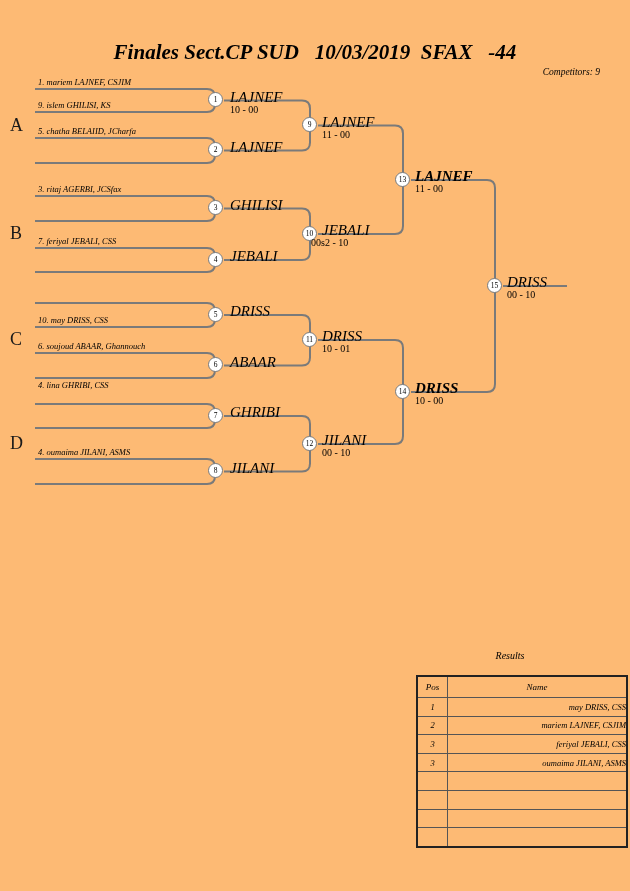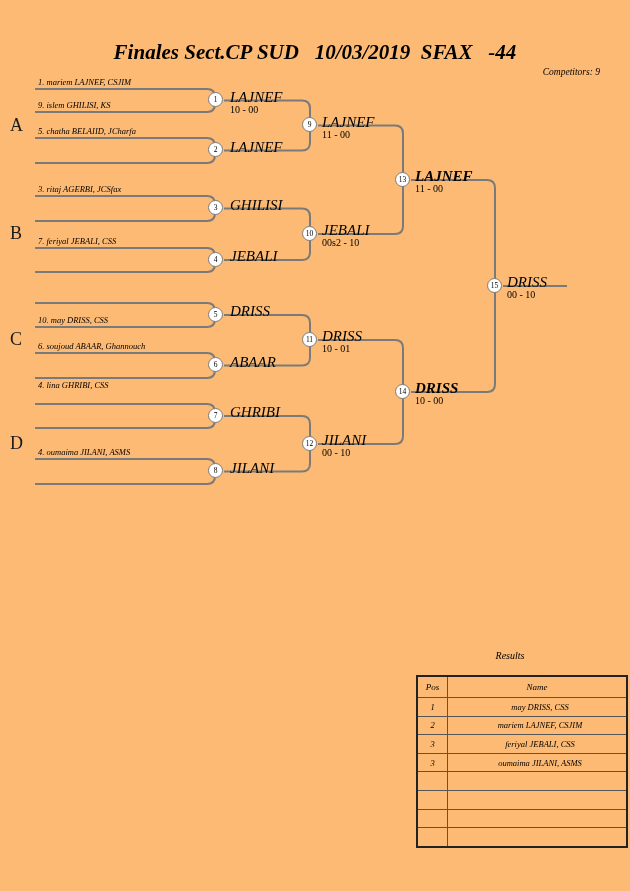--- a/index.html
+++ b/index.html
@@ -18,21 +18,21 @@
         background:#fff;font-size:7.5px;display:flex;align-items:center;justify-content:center;z-index:2;}
   .results-caption{position:absolute;left:416px;top:650px;width:188px;text-align:center;
                    font-size:10px;font-style:italic;}
   .results-table{position:absolute;left:416px;top:675px;width:212px;border-collapse:collapse;
                  table-layout:fixed;border:2px solid #222;}
   .results-table th,.results-table td{border:1px solid #555;font-style:italic;overflow:hidden;}
   .results-table th{height:20px;font-size:9px;font-weight:normal;text-align:center;padding:0;}
   .results-table td{height:17.6px;font-size:8.5px;padding:0;}
   .results-table .pos-col{width:29px;}
   .results-table td.pos{text-align:center;}
-  .results-table td.name{text-align:center;padding-left:6px;}
+  .results-table td.name{text-align:right;padding-left:6px;}
 </style>
 </head>
 <body>
 
 <div class="page">
 
   <div class="title">Finales Sect.CP SUD   10/03/2019  SFAX   -44</div>
   <div class="competitors">Competitors: 9</div>
 
   <svg class="lines-svg" width="630" height="560" viewBox="0 0 630 560">
@@ -104,21 +104,21 @@
   <div class="winner" style="left:322px;top:114px">LAJNEF</div>
   <div class="winner" style="left:322px;top:222px">JEBALI</div>
   <div class="winner" style="left:322px;top:328px">DRISS</div>
   <div class="winner" style="left:322px;top:432px">JILANI</div>
   <div class="winner b" style="left:415px;top:168px">LAJNEF</div>
   <div class="winner b" style="left:415px;top:380px">DRISS</div>
   <div class="winner" style="left:507px;top:274px">DRISS</div>
 
   <div class="score" style="left:230px;top:104px">10 - 00</div>
   <div class="score" style="left:322px;top:129px">11 - 00</div>
-  <div class="score" style="left:322px;top:237px">00s2 - 10</div>
+  <div class="score" style="left:311px;top:237px">00s2 - 10</div>
   <div class="score" style="left:322px;top:343px">10 - 01</div>
   <div class="score" style="left:322px;top:447px">00 - 10</div>
   <div class="score" style="left:415px;top:183px">11 - 00</div>
   <div class="score" style="left:415px;top:395px">10 - 00</div>
   <div class="score" style="left:507px;top:289px">00 - 10</div>
 
   <div class="results-caption">Results</div>
   <table class="results-table">
     <thead>
       <tr>

